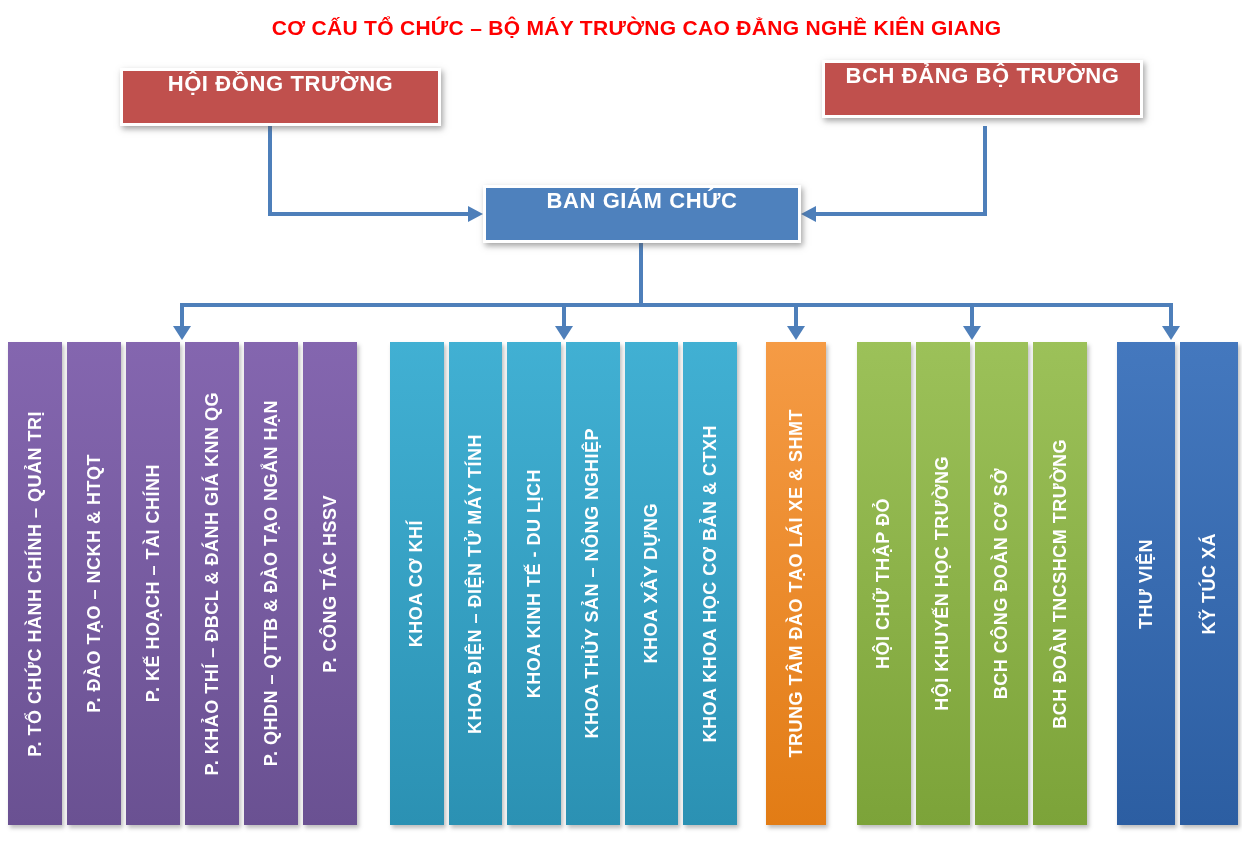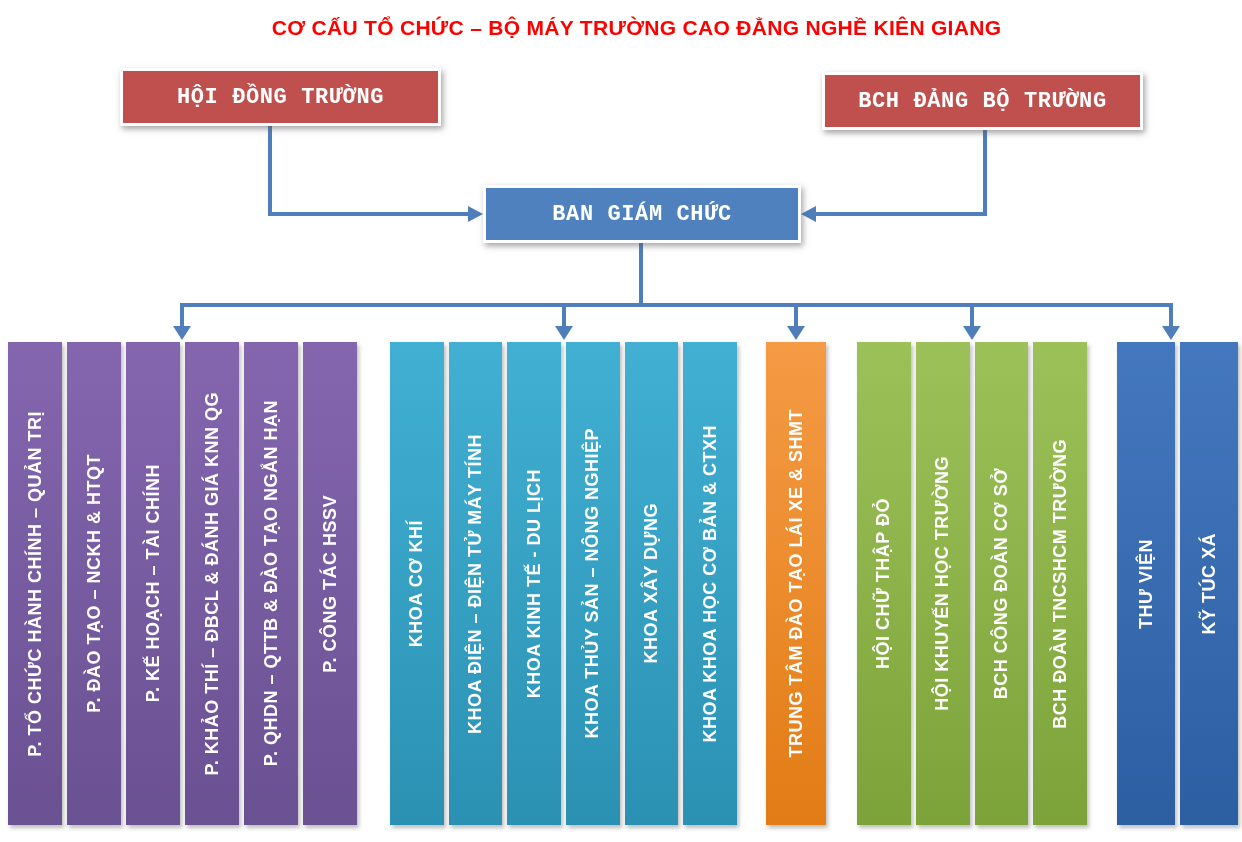--- a/index.html
+++ b/index.html
@@ -6,26 +6,25 @@
   #canvas{
     position:relative;width:1242px;height:842px;background:#ffffff;overflow:hidden;
     font-family:"Liberation Sans","DejaVu Sans",sans-serif;
     padding-left:31px;
   }
   #title{
     position:absolute;left:0;right:0;top:16px;text-align:center;
     font-size:21px;font-weight:bold;letter-spacing:.3px;
   }
   .node{
-    position:absolute;display:flex;align-items:center;justify-content:center;
+    position:absolute;display:flex;justify-content:center;
     color:#ffffff;font-weight:bold;font-size:22px;letter-spacing:.6px;
     border:3px solid #ffffff;box-sizing:border-box;
     box-shadow:2px 3px 6px rgba(90,90,90,.55);
     white-space:nowrap;
-    font-family:Liberation Mono, monospace;
   }
   #connectors{position:absolute;left:0;top:0;}
   .group{
     position:absolute;top:342px;height:483px;display:flex;gap:5px;
   }
   .col{
     flex:1;display:flex;align-items:center;justify-content:center;
     box-shadow:2px 3px 4px rgba(110,110,110,.45);
     overflow:hidden;
   }
@@ -60,21 +59,21 @@
       <polygon points="787,326 805,326 796,340"></polygon>
       <polygon points="963,326 981,326 972,340"></polygon>
       <polygon points="1162,326 1180,326 1171,340"></polygon>
     </g>
   </svg>
 
   <div class="node" style="left: 120px; top: 68px; width: 321px; height: 58px; background: rgb(192, 80, 77);">
     <span>HỘI ĐỒNG TRƯỜNG</span>
   </div>
 
-  <div class="node" style="left: 822px; top: 72px; width: 321px; height: 58px; background: rgb(192, 80, 77);">
+  <div class="node" style="left: 822px; top: 60px; width: 321px; height: 58px; background: rgb(192, 80, 77);">
     <span>BCH ĐẢNG BỘ TRƯỜNG</span>
   </div>
 
   <div class="node" style="left: 483px; top: 185px; width: 318px; height: 58px; background: rgb(78, 129, 189);">
     <span>BAN GIÁM CHỨC</span>
   </div>
 
   <div id="groups">
       <div class="group" style="left: 8px; width: 349px;">
         <div class="col" style="background: linear-gradient(rgb(132, 102, 175), rgb(106, 81, 146));">

